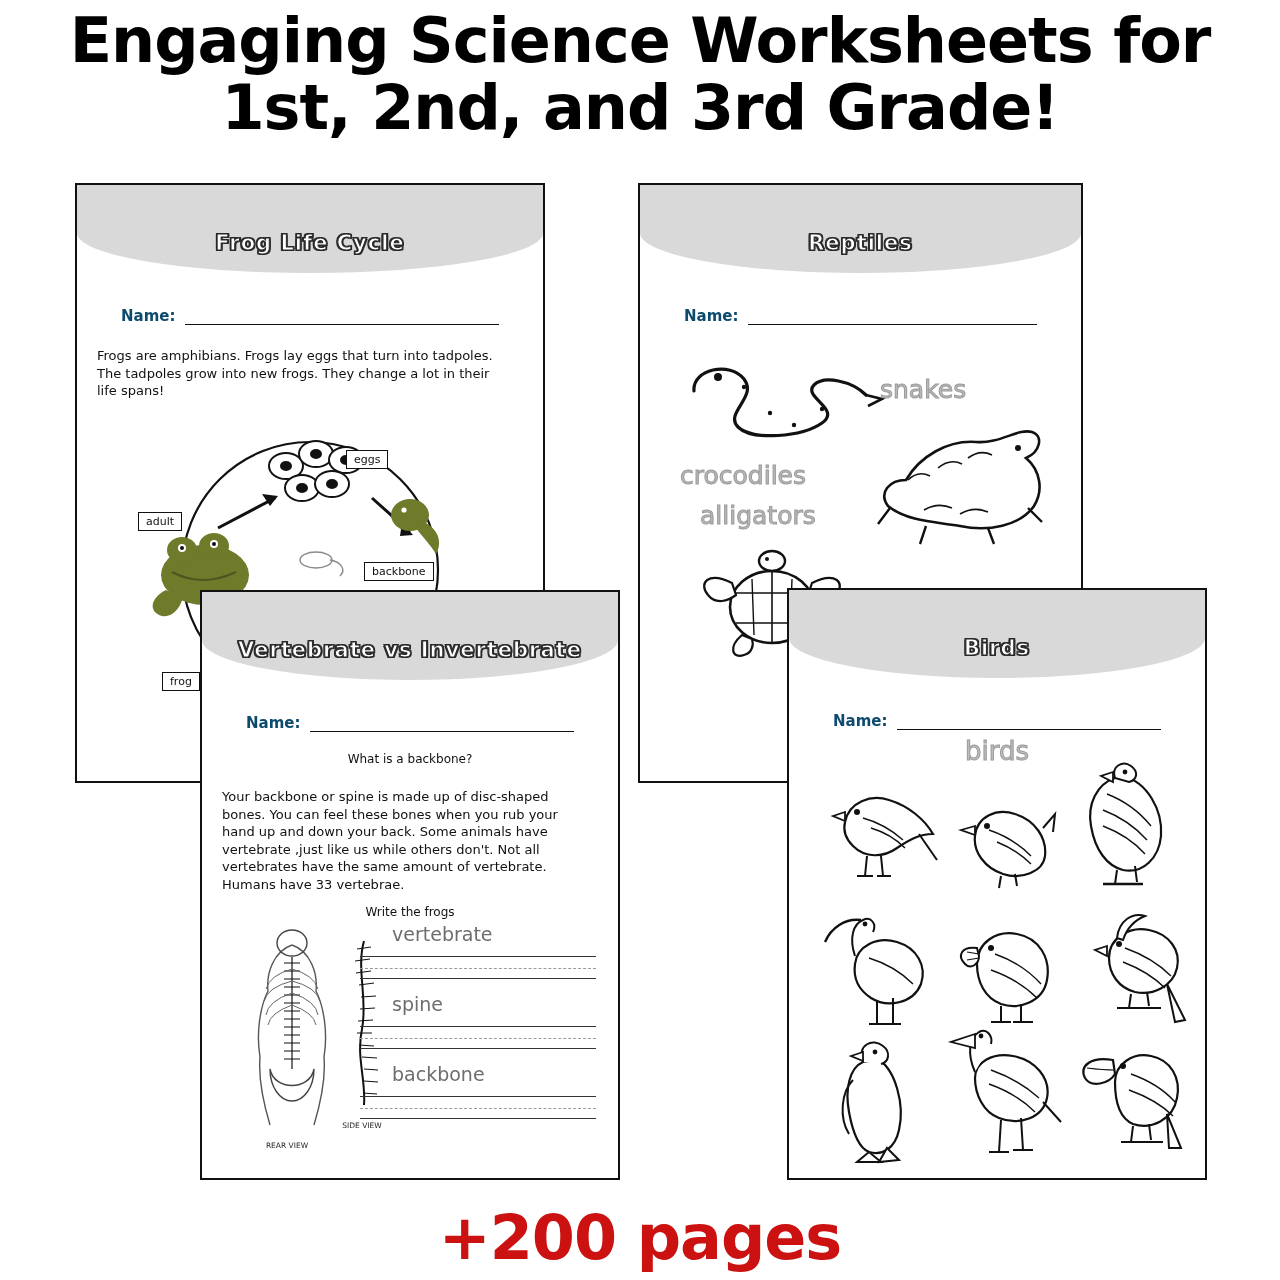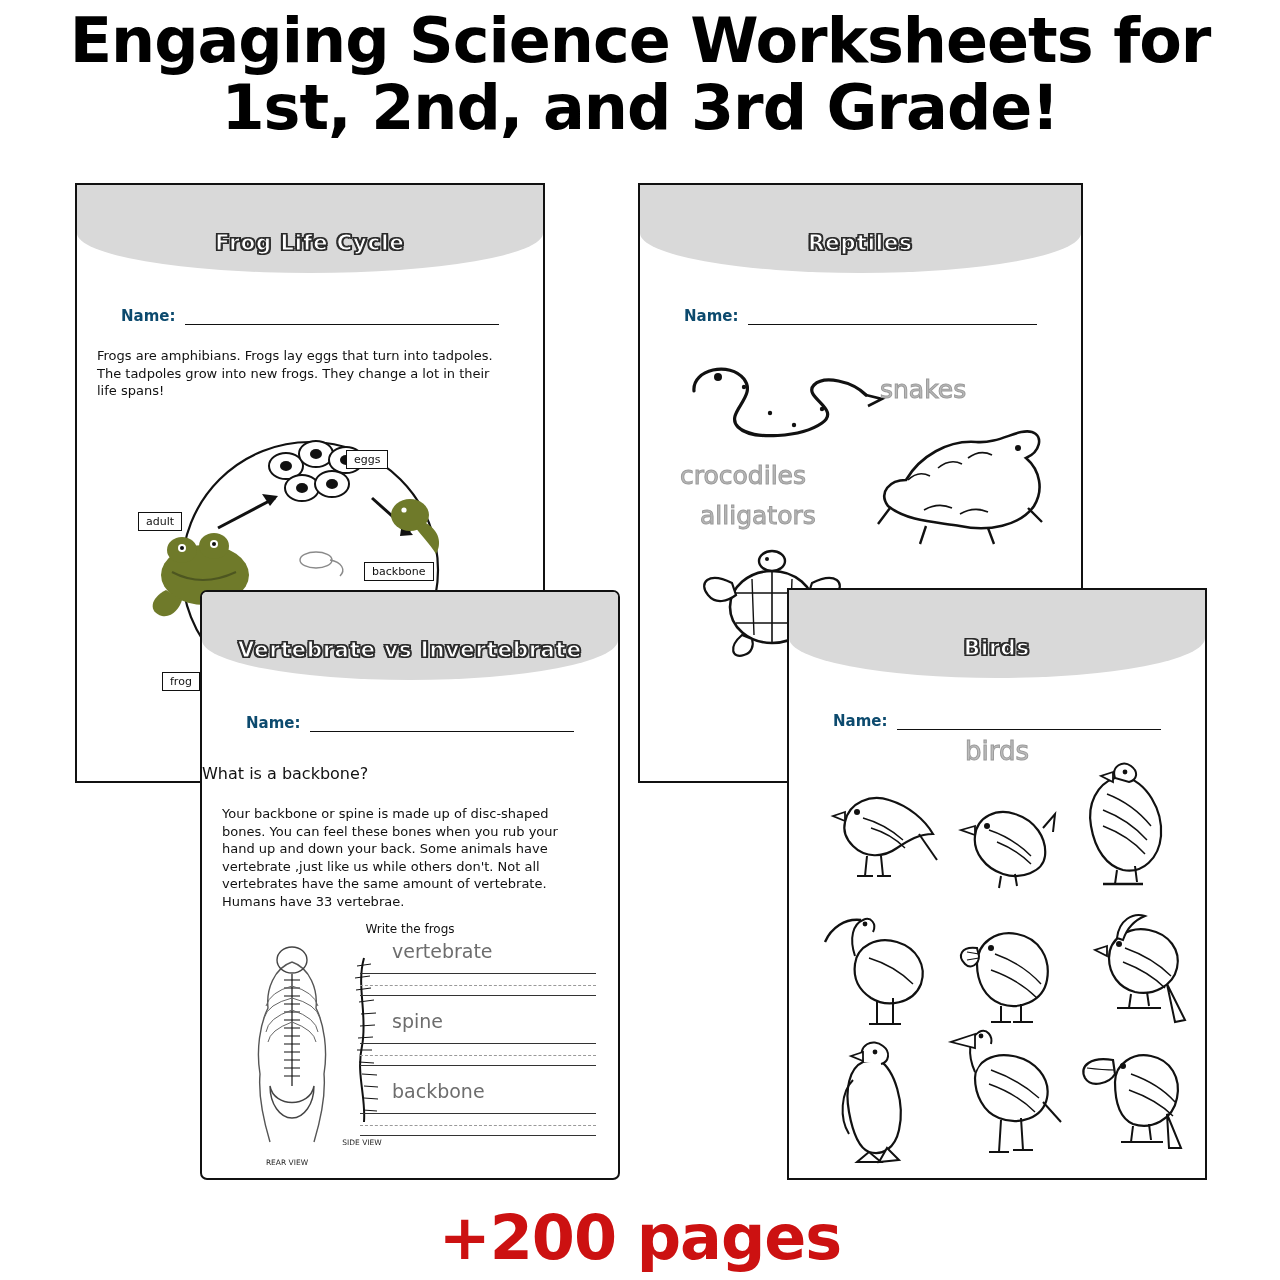--- a/index.html
+++ b/index.html
@@ -49,21 +49,21 @@
   
   .sheet {
     position: absolute;
     background: #fff;
     border: 2px solid #111;
     box-sizing: border-box;
     overflow: hidden;
   }
   #sheet-frog      { left: 75px;  top: 183px; width: 470px; height: 600px; z-index: 1;}
   #sheet-reptiles  { left: 638px; top: 183px; width: 445px; height: 600px; z-index: 1;}
-  #sheet-vertebrate{ left: 200px; top: 590px; width: 420px; height: 590px; z-index: 3; border-radius: 7px;}
+  #sheet-vertebrate{ left: 200px; top: 590px; width: 420px; height: 590px; z-index: 3;}
   #sheet-birds     { left: 787px; top: 588px; width: 420px; height: 592px; z-index: 3;}
 
   .banner {
     position: relative;
     width: 100%;
     height: 88px;
     background: #d9d9d9;
     border-radius: 0 0 50% 50% / 0 0 40px 40px;
     display: flex;
     align-items: center;
@@ -103,24 +103,24 @@
 
   .body-text {
     margin: 22px 45px 0 20px;
     font-family: "DejaVu Sans", sans-serif;
     font-size: 13px;
     line-height: 1.35;
     color: #111;
   }
 
   .sub-q {
-    margin-top: 32px;
-    text-align: left;
-    font-family: "DejaVu Sans", sans-serif;
-    font-size: 16px;
+    margin-top: 20px;
+    text-align: center;
+    font-family: "DejaVu Sans", sans-serif;
+    font-size: 12px;
     color: #111;
   }
 
   
   .cycle-wrap {
     position: relative;
     margin: 10px auto 0 auto;
     width: 400px;
     height: 330px;
   }

